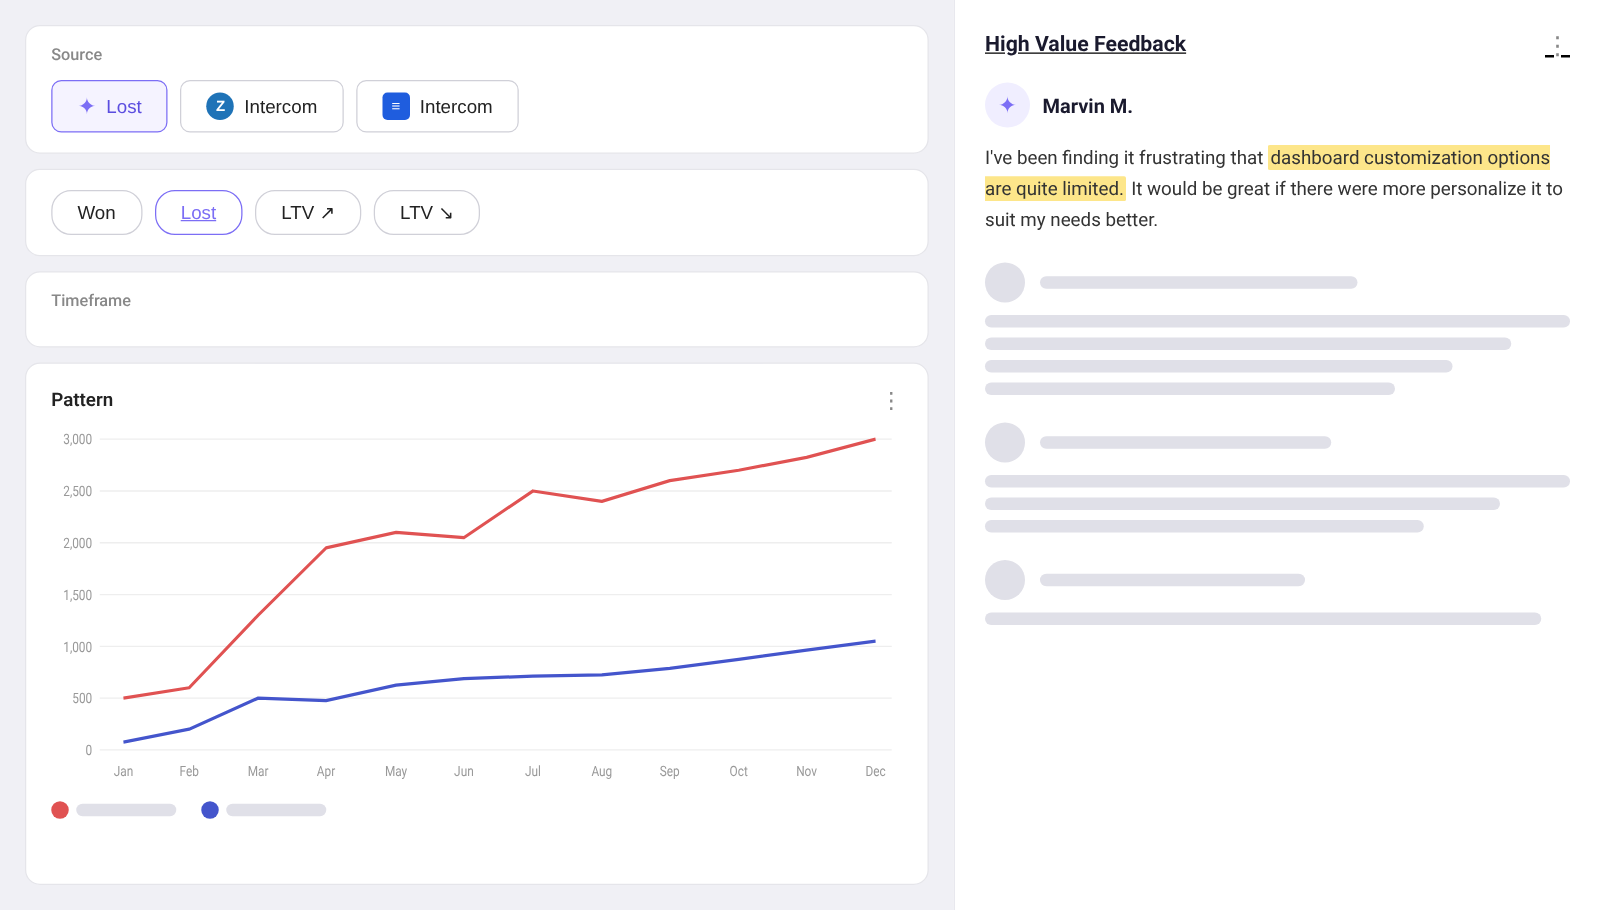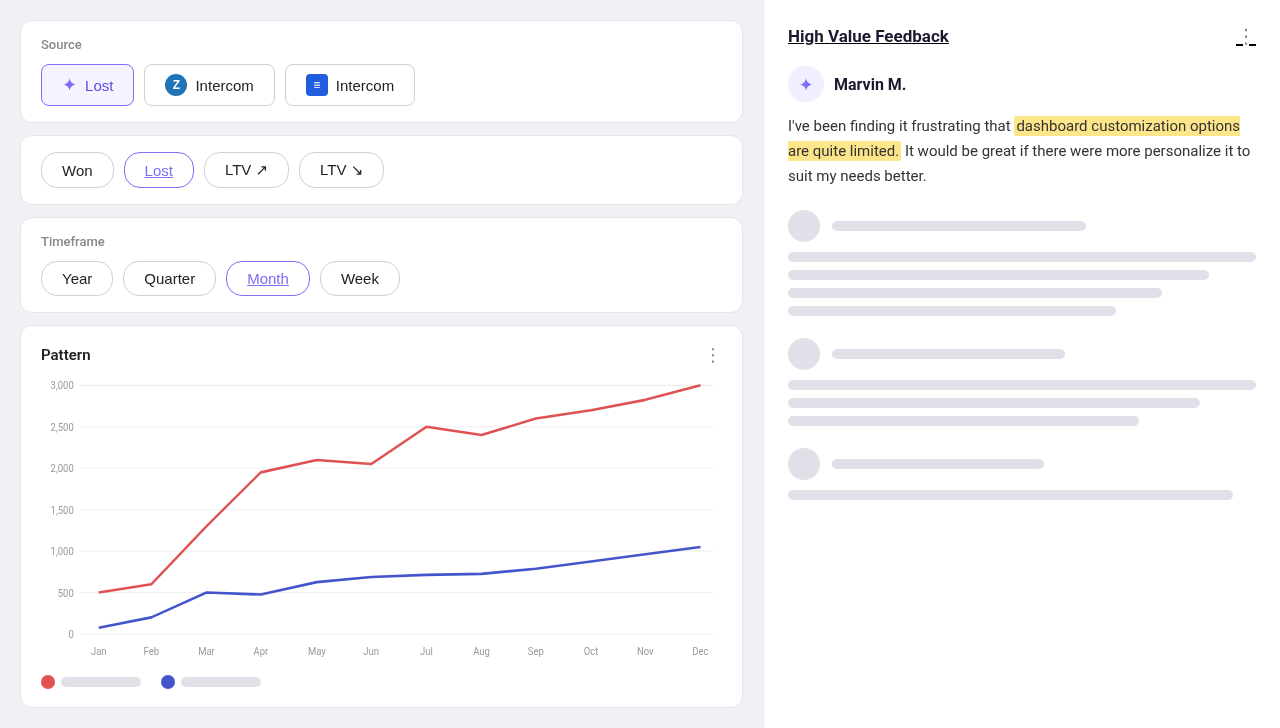--- a/index.html
+++ b/index.html
@@ -250,34 +250,20 @@
         <span>LTV ↗</span>
       </button>
       <button class="btn">
         <span>LTV ↘</span>
       </button>
     </div>
   </div>
 
   <div class="card">
     <div class="card-label">Timeframe</div>
-    <div class="button-group">
-      <button class="btn">
-        <span>Year</span>
-      </button>
-      <button class="btn">
-        <span>Quarter</span>
-      </button>
-      <button class="btn active">
-        <span>Month</span>
-      </button>
-      <button class="btn">
-        <span>Week</span>
-      </button>
-    </div>
   </div>
 
   <div class="chart-card">
     <div class="chart-header">
       <span class="chart-title">Pattern</span>
       <span class="three-dots">⋮</span>
     </div>
     <div class="chart-area">
       <svg class="chart" viewBox="0 0 790 280" preserveAspectRatio="none">
 

